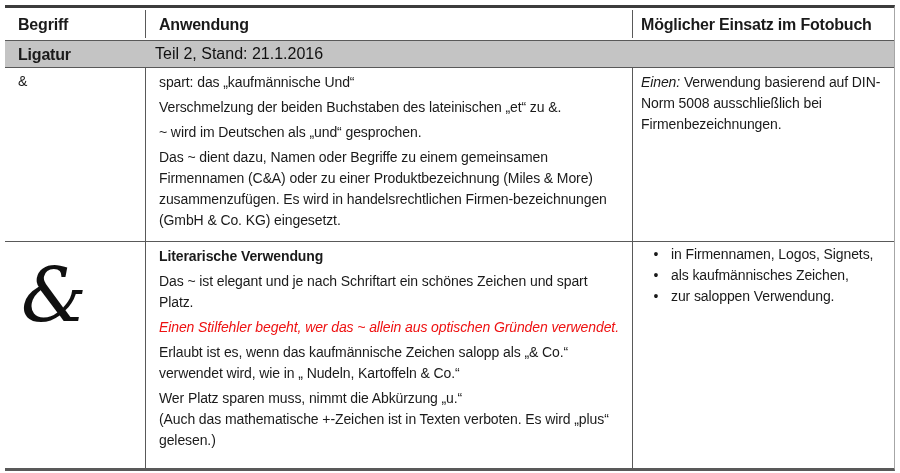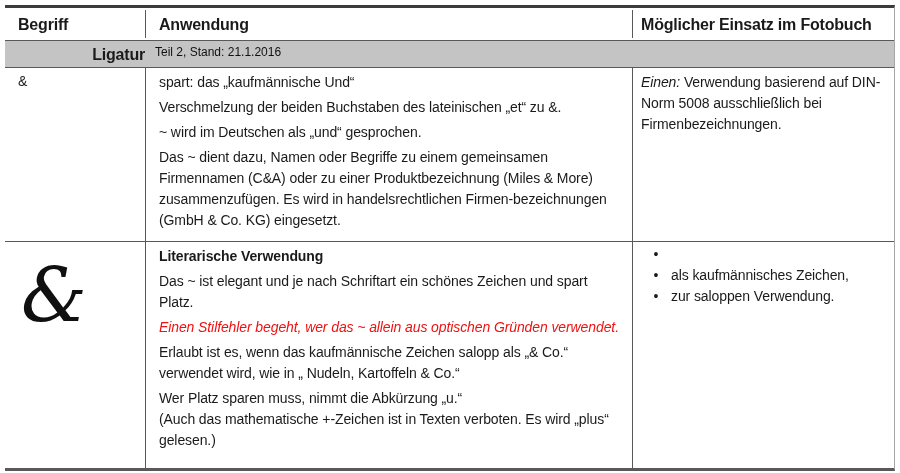--- a/index.html
+++ b/index.html
@@ -50,24 +50,23 @@
     border-bottom: 1px solid #595959;
     min-height: 27px;
     box-sizing: border-box;
   }
   .section-title {
     font-weight: bold;
     font-size: 16px;
     letter-spacing: -0.2px;
     padding: 4px 0 2px 13px;
     align-self: center;
-    text-align: right;
   }
   .section-note {
-    font-size: 12px;
+    font-size: 16px;
     padding: 4px 0 0 10px;
     color: #111;
   }
 
   
   .t-body { font-size: 14px; letter-spacing: -0.1px; }
   .row-und { min-height: 166px; }
   .row-lit { min-height: 226px; }
   .para {
     margin: 0 0 4px 0;
@@ -131,20 +130,21 @@
       <p class="para bold">Literarische Verwendung</p>
       <p class="para">Das ~ ist elegant und je nach Schriftart ein schönes Zeichen und spart Platz.</p>
       <p class="para red">Einen Stilfehler begeht, wer das ~ allein aus optischen Gründen verwendet.</p>
       <p class="para">Erlaubt ist es, wenn das kaufmännische Zeichen salopp als „&amp; Co.“ verwendet wird, wie in „ Nudeln, Kartoffeln &amp; Co.“</p>
       <p class="para">Wer Platz sparen muss, nimmt die Abkürzung „u.“
 (Auch das mathematische +-Zeichen ist in Texten verboten. Es wird „plus“ gelesen.)</p>
     </div>
     <div class="cell c3 bullet-list">
       <div class="bullet-item">
         <span class="bullet-dot">•</span>
+        <span>in Firmennamen, Logos, Signets,</span>
       </div>
       <div class="bullet-item">
         <span class="bullet-dot">•</span>
         <span>als kaufmännisches Zeichen,</span>
       </div>
       <div class="bullet-item">
         <span class="bullet-dot">•</span>
         <span>zur saloppen Verwendung.</span>
       </div>
     </div>

